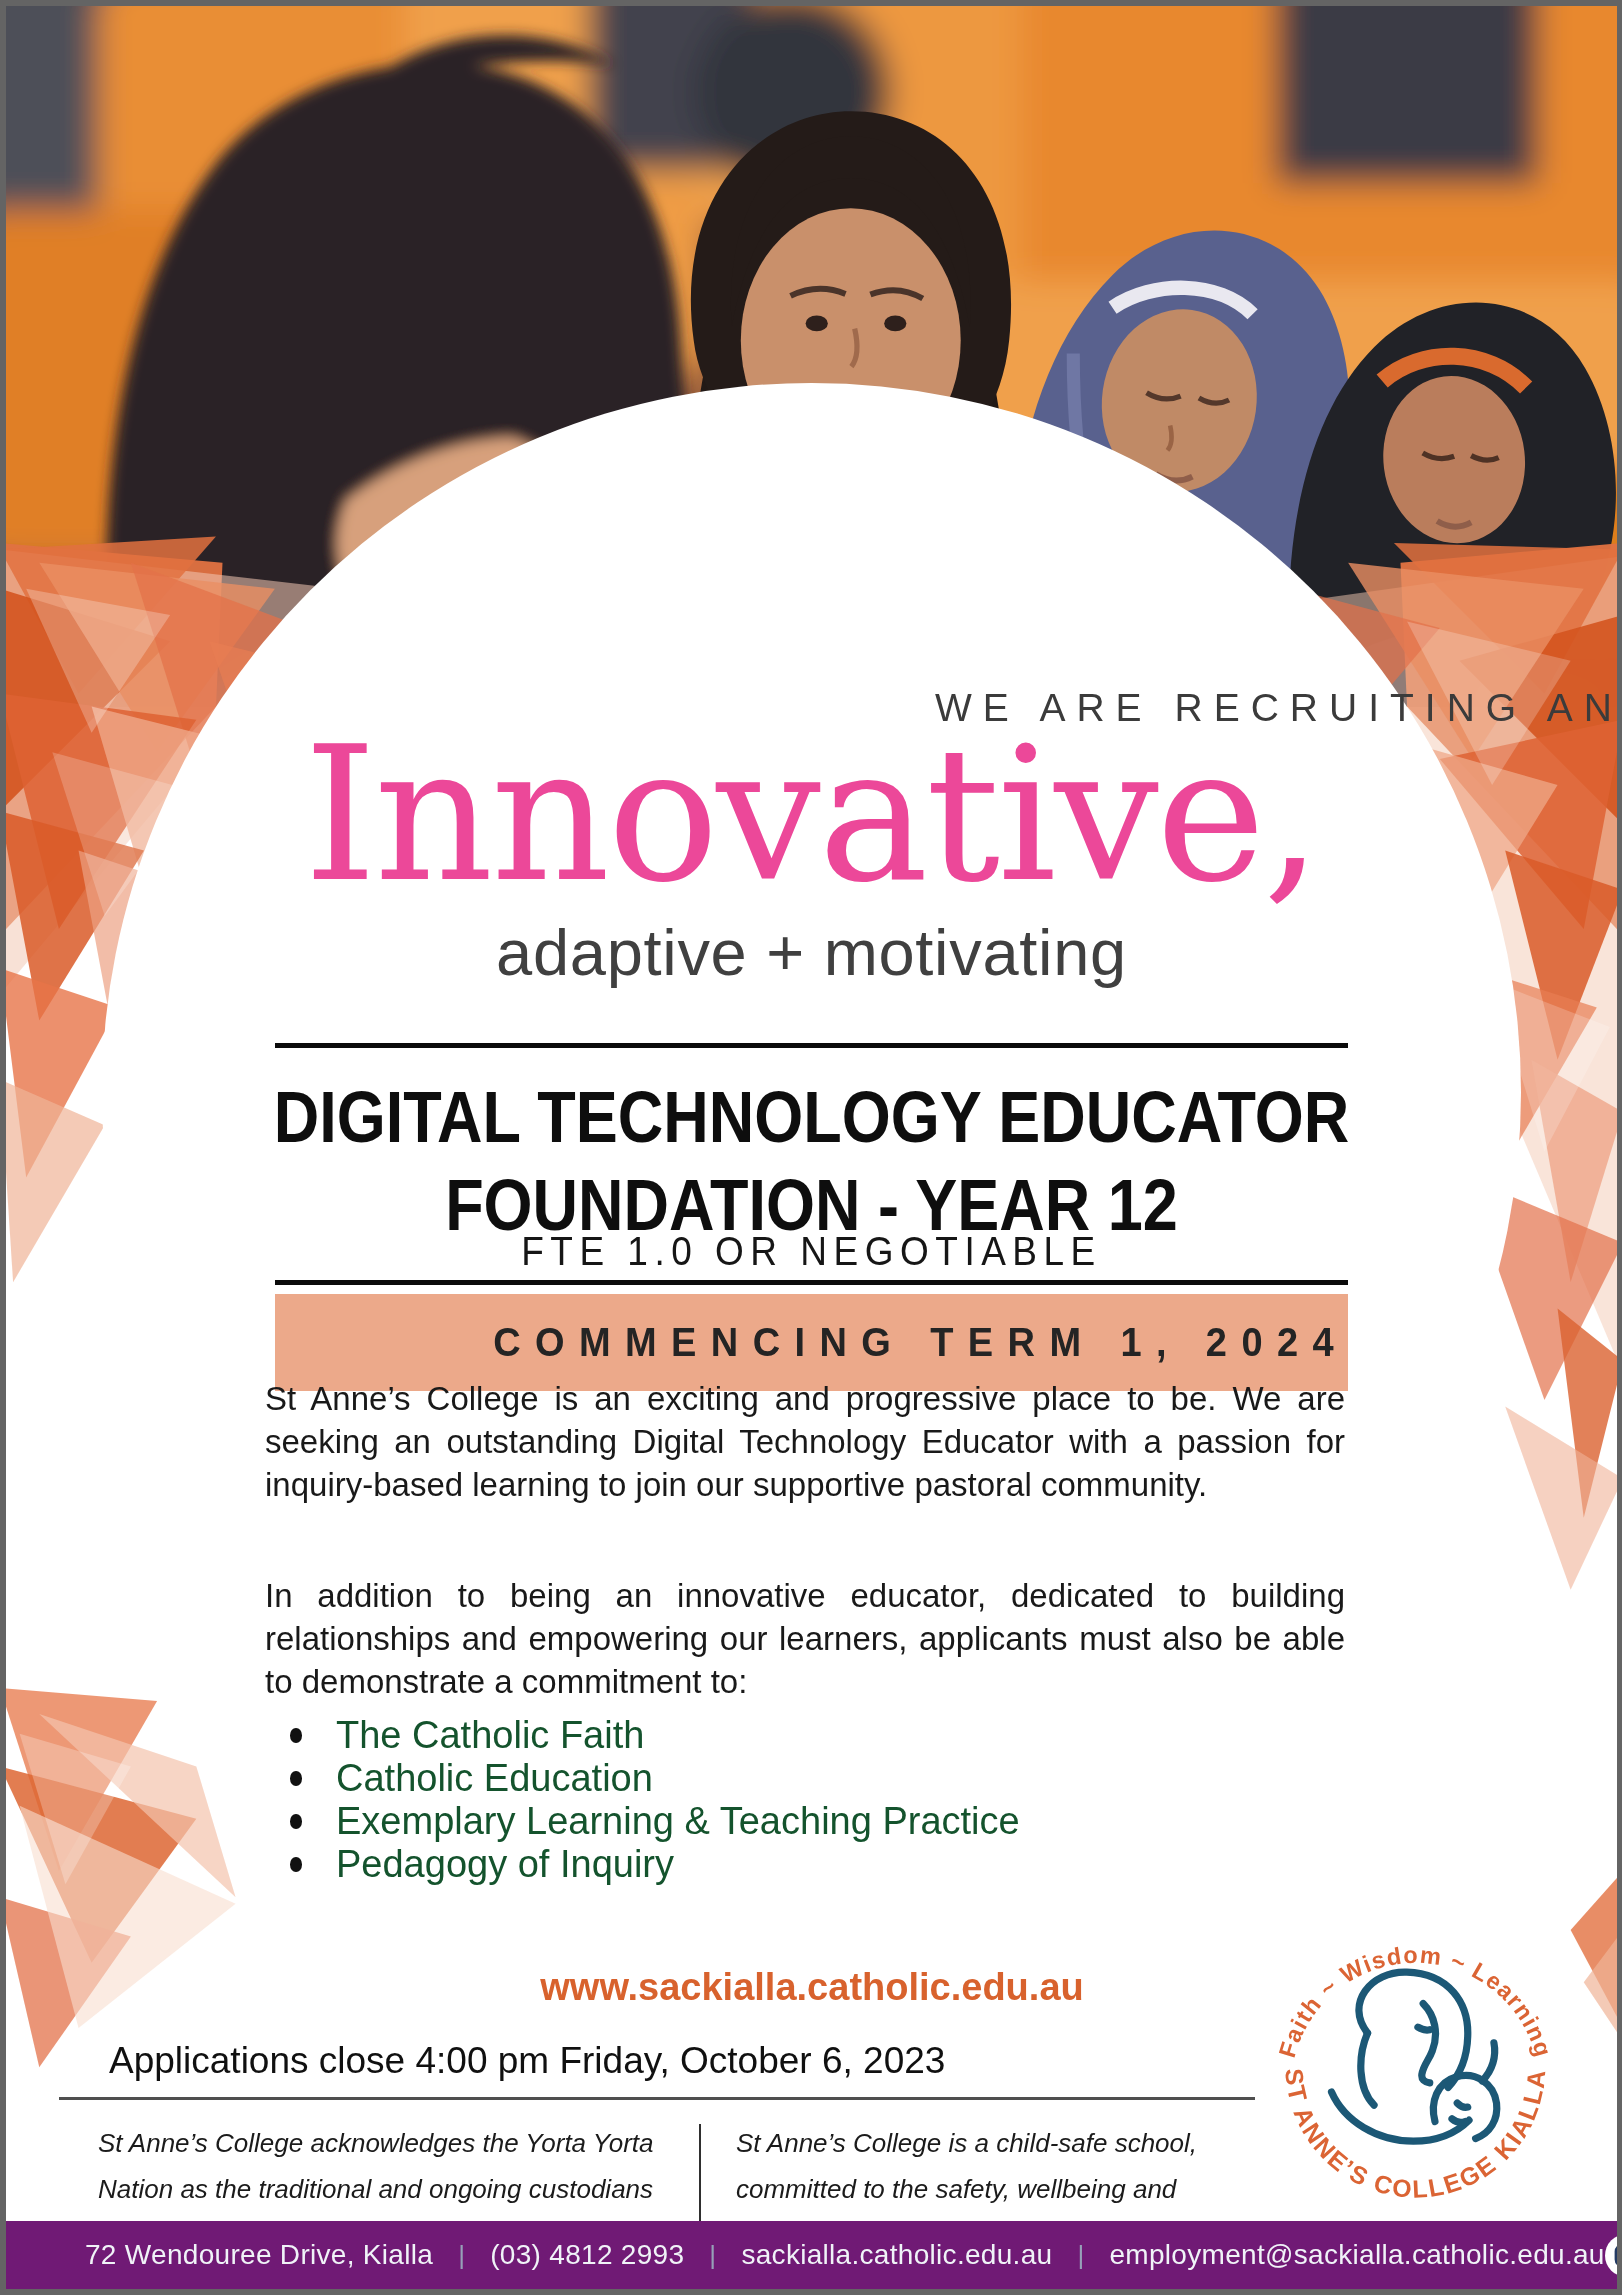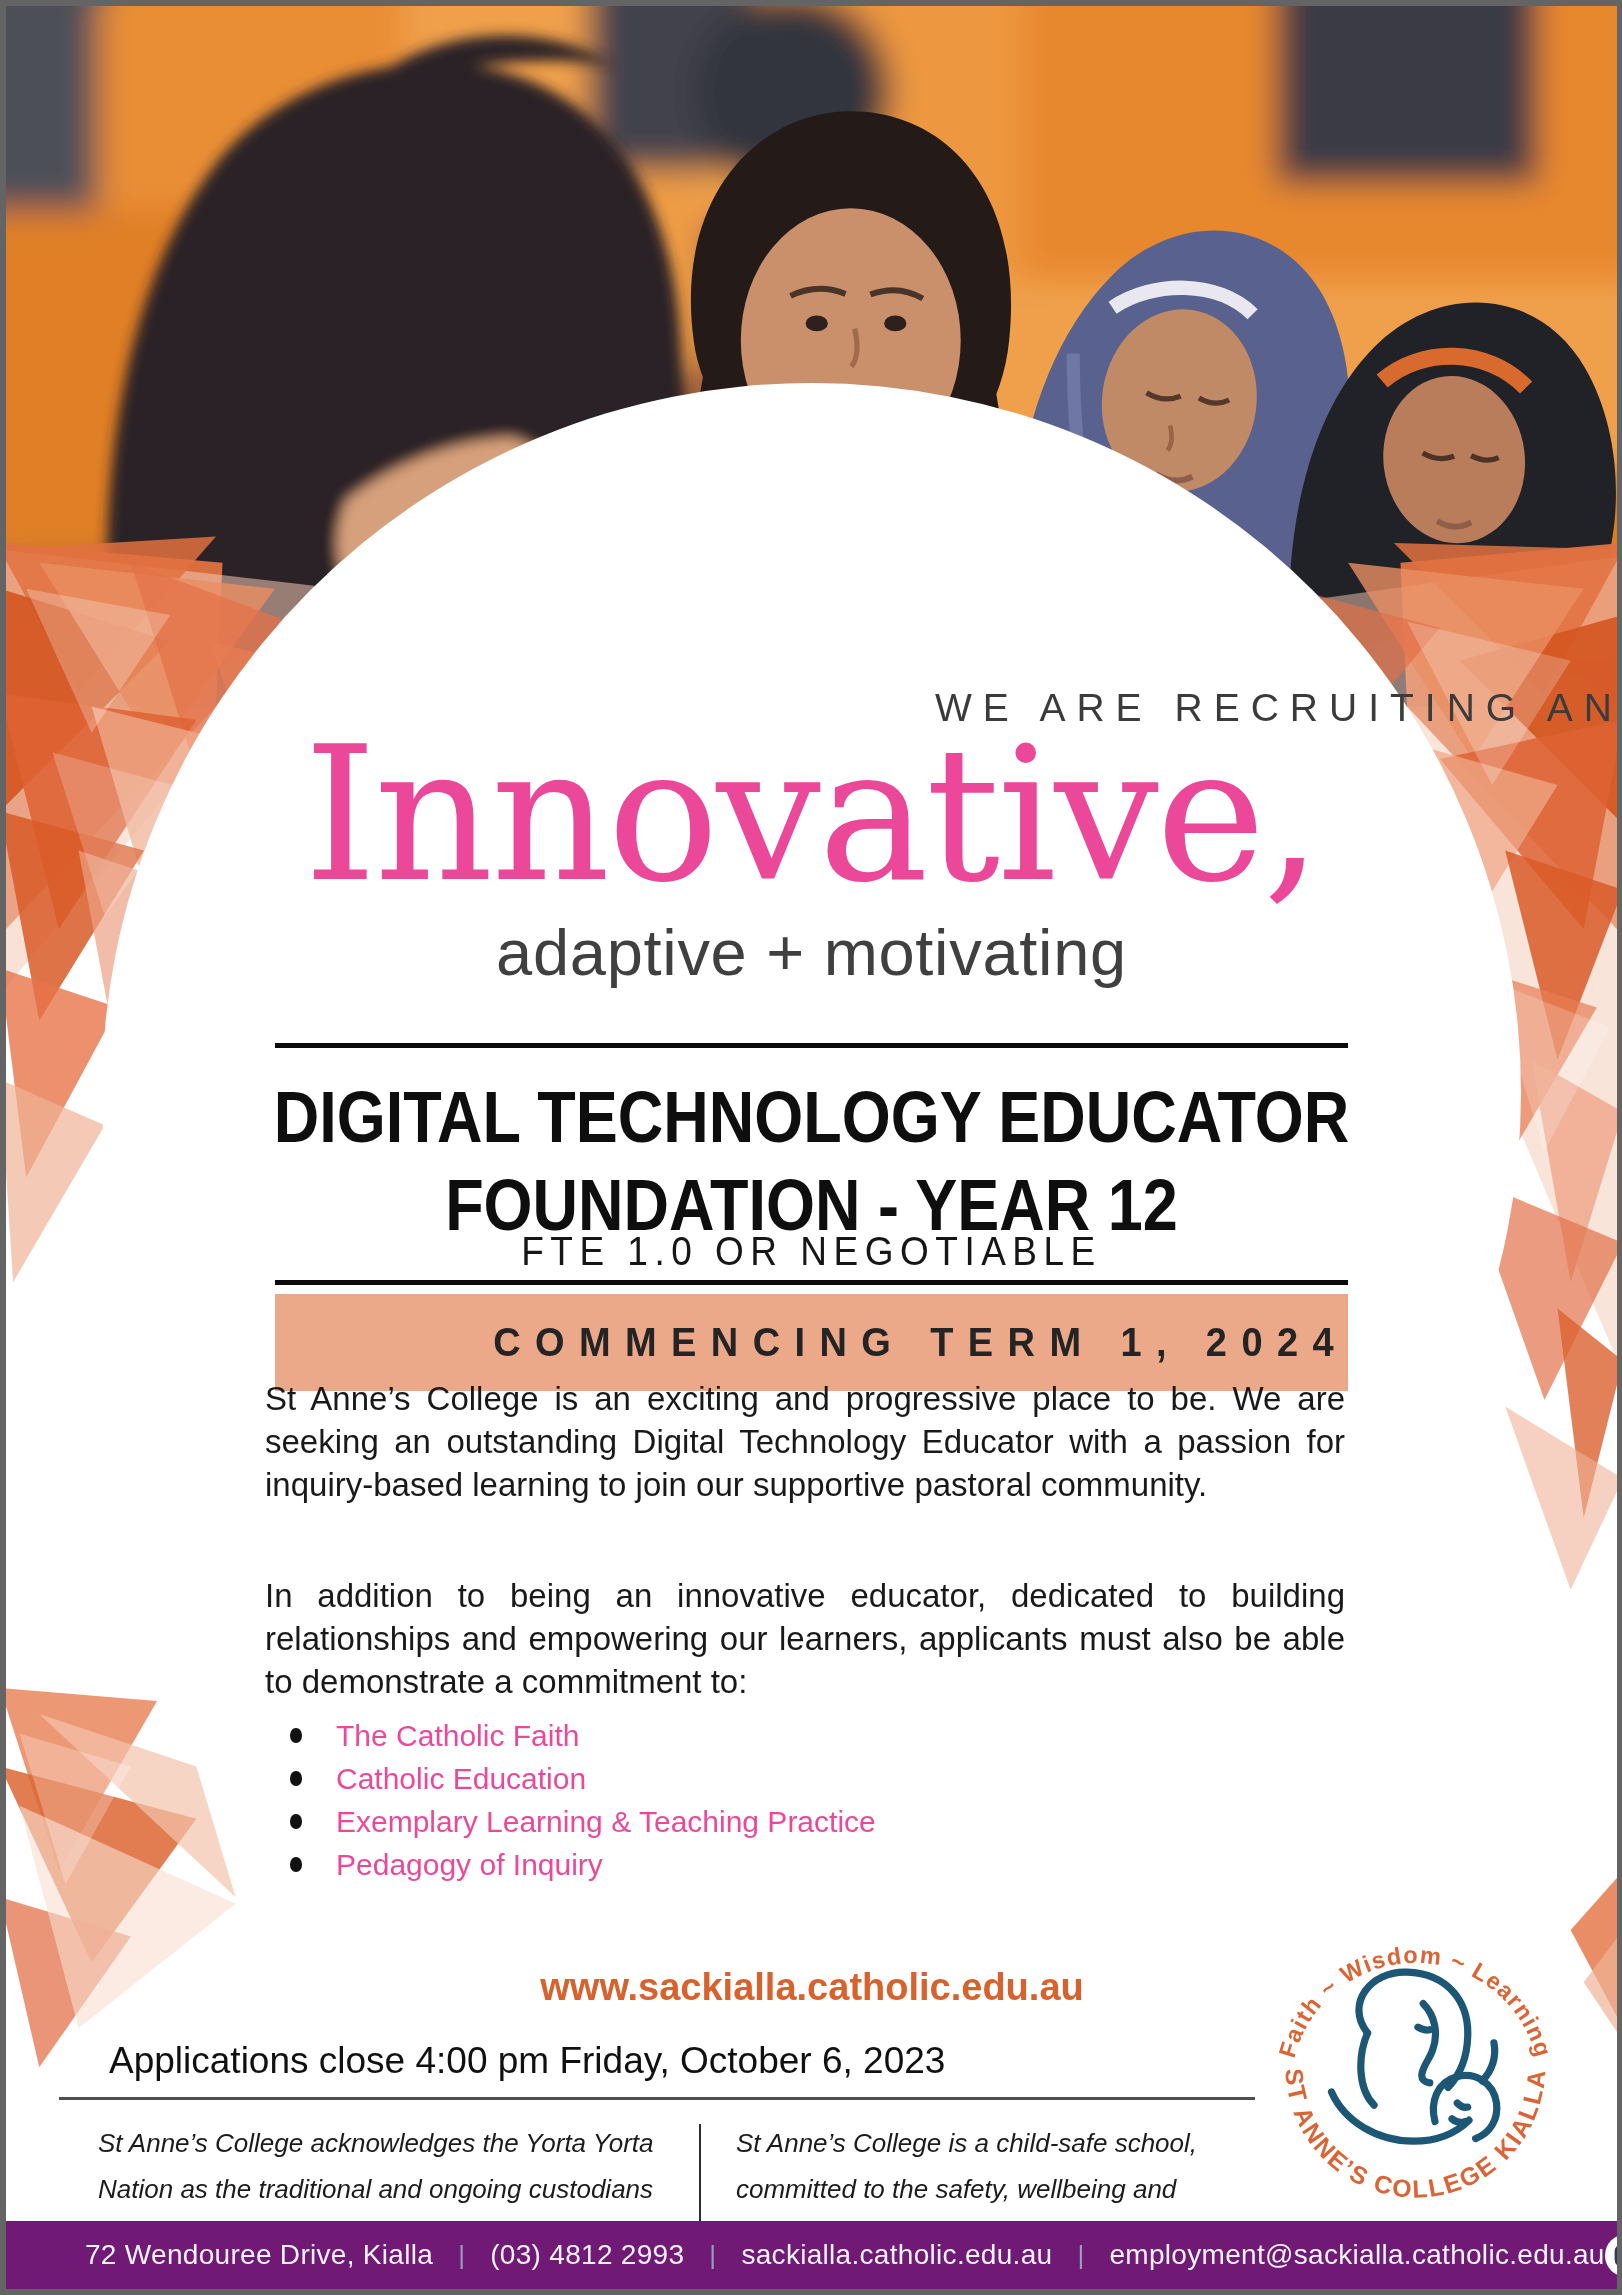--- a/index.html
+++ b/index.html
@@ -33,21 +33,21 @@
        transform:scaleY(1.1);transform-origin:center top;}
   .banner{position:absolute;top:1294px;left:275px;width:1073px;height:97px;background:#ECA98A;
           display:flex;align-items:center;justify-content:flex-end;}
   .banner span{font-size:38px;font-weight:700;letter-spacing:14.4px;color:#242424;
                transform:scaleY(1.08);}
   .body-col{left:265px;width:1080px;font-size:33px;line-height:43px;color:#191919;
             text-align:justify;}
   .p1{top:1377px;}
   .p2{top:1574px;}
   .bullets{position:absolute;top:1714px;left:272px;width:1080px;margin:0;padding:0;list-style:none;}
-  .bullets li{position:relative;font-size:30px;line-height:43px;color:#ec4899;padding-left:64px;}
+  .bullets li{position:relative;font-size:38px;line-height:43px;color:#14532d;padding-left:64px;}
   .dot{position:absolute;left:18.3px;top:14.4px;width:11.8px;height:14.4px;border-radius:50%;background:#111;}
   .cta{position:absolute;top:1915px;left:272px;width:1080px;text-align:center;
        font-size:37px;font-weight:700;color:#0f0f0f;}
   .url{position:absolute;top:1966px;left:272px;width:1080px;text-align:center;
        font-size:38px;font-weight:700;color:#D8622D;text-decoration:none;}
   .closing{position:absolute;top:2040px;left:98px;font-size:37px;color:#101010;margin-left:11px;}
   .rule3{position:absolute;top:2097px;left:59px;width:1196px;height:3.3px;background:#4f4f4f;}
   .notes{position:absolute;top:2120px;left:98px;width:1152px;display:flex;align-items:stretch;}
   .note{font-style:italic;font-size:26px;line-height:46px;color:#1b1b1b;}
   .note-left{width:576px;}

